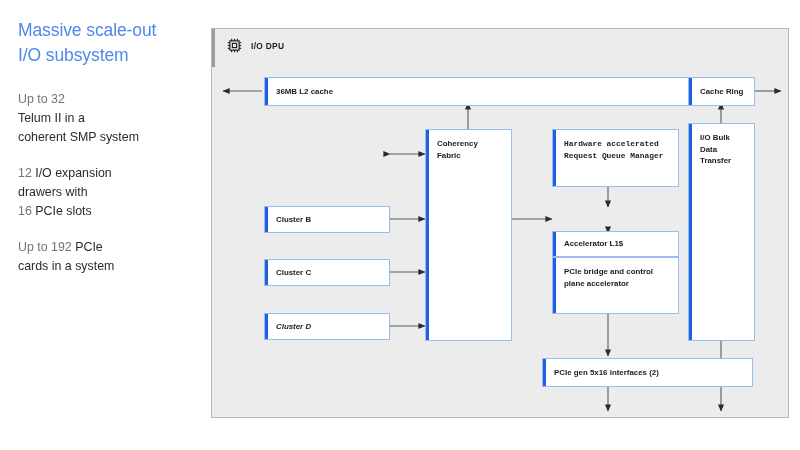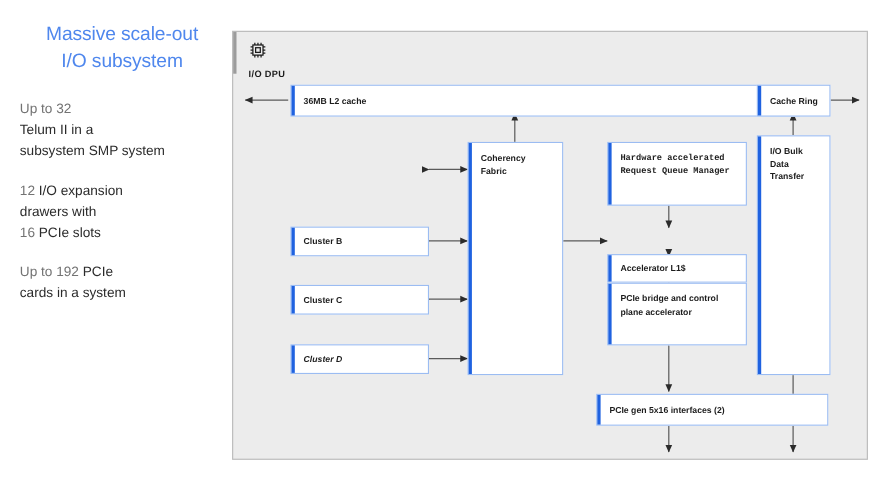--- a/index.html
+++ b/index.html
@@ -9,32 +9,32 @@
     font-family:"Liberation Sans", sans-serif;
     overflow:hidden;
     position:relative;
   }
   #root{position:relative;width:800px;height:450px;}
 
   
   .left-panel{position:absolute;left:18px;top:18px;width:186px;}
   .deck-title{
     font-size:17.5px;line-height:25px;color:#4f87ed;font-weight:400;
-    letter-spacing:-0.1px;margin:0 0 22px 0;text-align:center;
+    letter-spacing:-0.1px;margin:0 0 22px 0;
   }
   .bullet{font-size:12.4px;line-height:19px;color:#2b2b2b;margin:0 0 17px 0;}
   .bullet .hl{color:#737373;}
 
   
   .diagram{
     position:absolute;left:211px;top:28px;width:578px;height:390px;
     background:#ececec;border:1px solid #b9b9b9;box-sizing:border-box;
   }
   .diagram-accent{position:absolute;left:0;top:0;width:3px;height:38px;background:#9c9c9c;}
-  .dpu-head{position:absolute;left:14px;top:8px;display:flex;align-items:flex-start;gap:8px;flex-direction:column;}
+  .dpu-head{position:absolute;left:14px;top:8px;display:flex;align-items:center;gap:8px;}
   .dpu-label{font-size:8.4px;font-weight:bold;color:#1c1c1c;letter-spacing:0.3px;}
   .chip-icon{width:17px;height:17px;display:block;}
 
   
   .bx{
     position:absolute;background:#ffffff;border:1px solid #9bbcf2;
     box-sizing:border-box;
   }
   .bx::before{
     content:"";position:absolute;left:0;top:0;bottom:0;width:3px;background:#1f62e0;
@@ -59,21 +59,21 @@
 
   <div class="left-panel">
     <div class="deck-title">
       <div>Massive scale-out</div>
       <div>I/O subsystem</div>
     </div>
 
     <p class="bullet">
       <span class="hl">Up to 32</span><br>
       <span>Telum II in a</span><br>
-      <span>subsystem SMP system</span>
+      <span>coherent SMP system</span>
     </p>
 
     <p class="bullet">
       <span class="hl">12</span><span> I/O expansion</span><br>
       <span>drawers with</span><br>
       <span class="hl">16</span><span> PCIe slots</span>
     </p>
 
     <p class="bullet">
       <span class="hl">Up to 192</span><span> PCIe</span><br>

